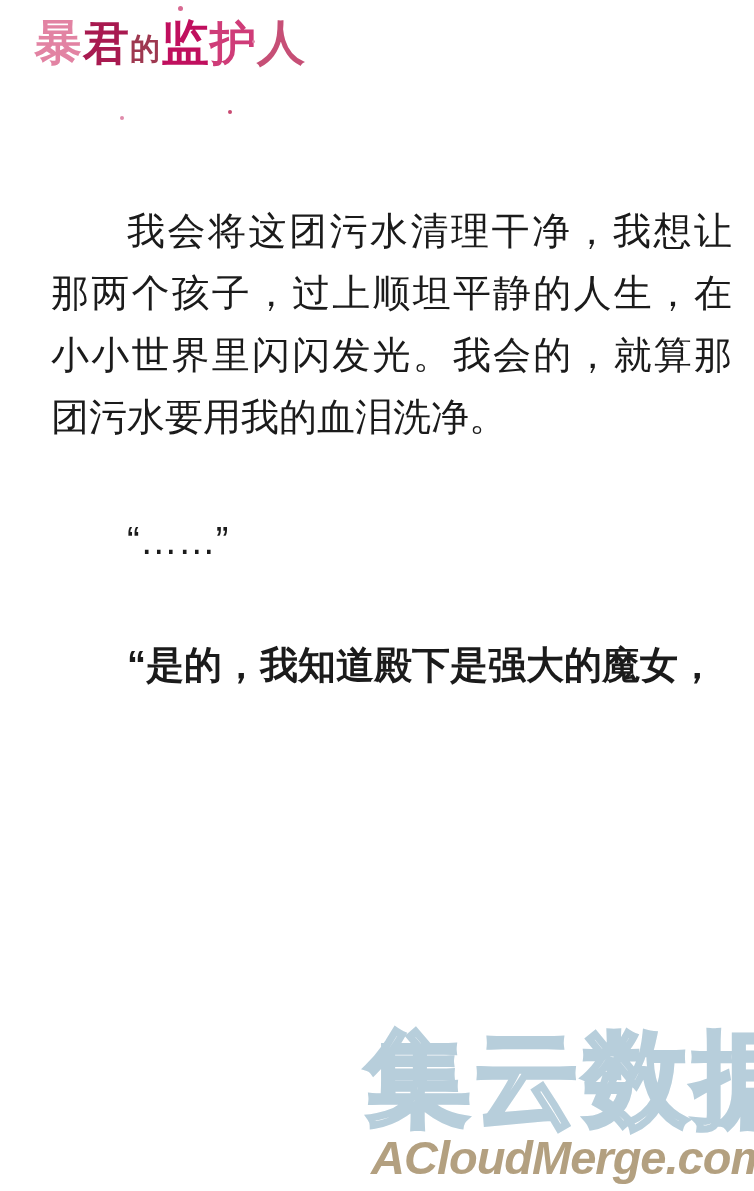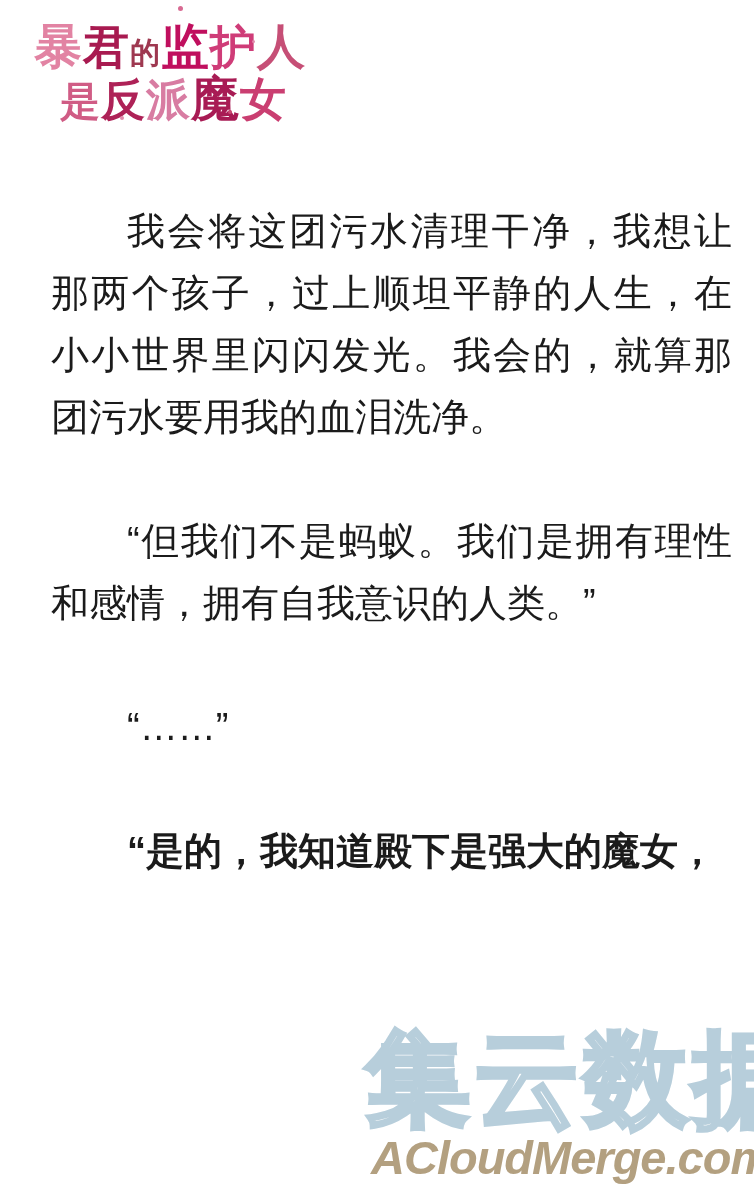--- a/index.html
+++ b/index.html
@@ -11,21 +11,21 @@
     position: relative;
     font-family: "Liberation Sans", "DejaVu Sans", sans-serif;
   }
 
   
   .logo {
     position: absolute;
     top: 22px;
     left: 34px;
     z-index: 5;
-    font-family: Liberation Sans, sans-serif;
+    font-family: Liberation Mono, monospace;
     user-select: none;
   }
   .logo-line { display: block; line-height: 1.04; letter-spacing: 1px; white-space: nowrap; }
   .logo-line span { font-weight: 600; display: inline-block; vertical-align: baseline; }
   .logo-line2 { padding-left: 26px; margin-top: 2px; }
   .sparkle {
     position: absolute;
     border-radius: 50%;
     z-index: 6;
   }
@@ -81,28 +81,26 @@
     white-space: nowrap;
     color: #b3a080;
     user-select: none;
   }
 </style>
 </head>
 <body>
 
 <div class="logo">
   <span class="logo-line logo-line1"><span style="color: rgb(226, 131, 163); font-size: 48px;">暴</span><span style="color: rgb(168, 26, 80); font-size: 46px;">君</span><span style="color: rgb(158, 56, 80); font-size: 30px;">的</span><span style="color: rgb(192, 15, 94); font-size: 48px;">监</span><span style="color: rgb(207, 60, 120); font-size: 46px;">护</span><span style="color: rgb(198, 79, 118); font-size: 48px;">人</span></span>
-  <span class="logo-line logo-line2"><span style="color: rgb(208, 92, 133); font-size: 40px;">是</span><span style="color: rgb(174, 34, 87); font-size: 44px;">反</span><span style="color: rgb(216, 124, 162); font-size: 44px;">派</span><span style="color: rgb(168, 27, 84); font-size: 48px;">魔</span><span style="color: rgb(202, 62, 113); font-size: 46px;">女</span></span>
 </div>
 <span class="sparkle sp1"></span>
 <span class="sparkle sp2"></span>
 <span class="sparkle sp3"></span>
 <span class="sparkle sp4"></span>
 
 <div class="content">
   <p>我会将这团污水清理干净，我想让那两个孩子，过上顺坦平静的人生，在小小世界里闪闪发光。我会的，就算那团污水要用我的血泪洗净。</p>
-  <p>“但我们不是蚂蚁。我们是拥有理性和感情，拥有自我意识的人类。”</p>
   <p>“……”</p>
   <p>“是的，我知道殿下是强大的魔女，</p>
 </div>
 
 <div class="wm-bubble">集云数据</div>
 <div class="wm-site">ACloudMerge.com</div>
 
 </body></html>

